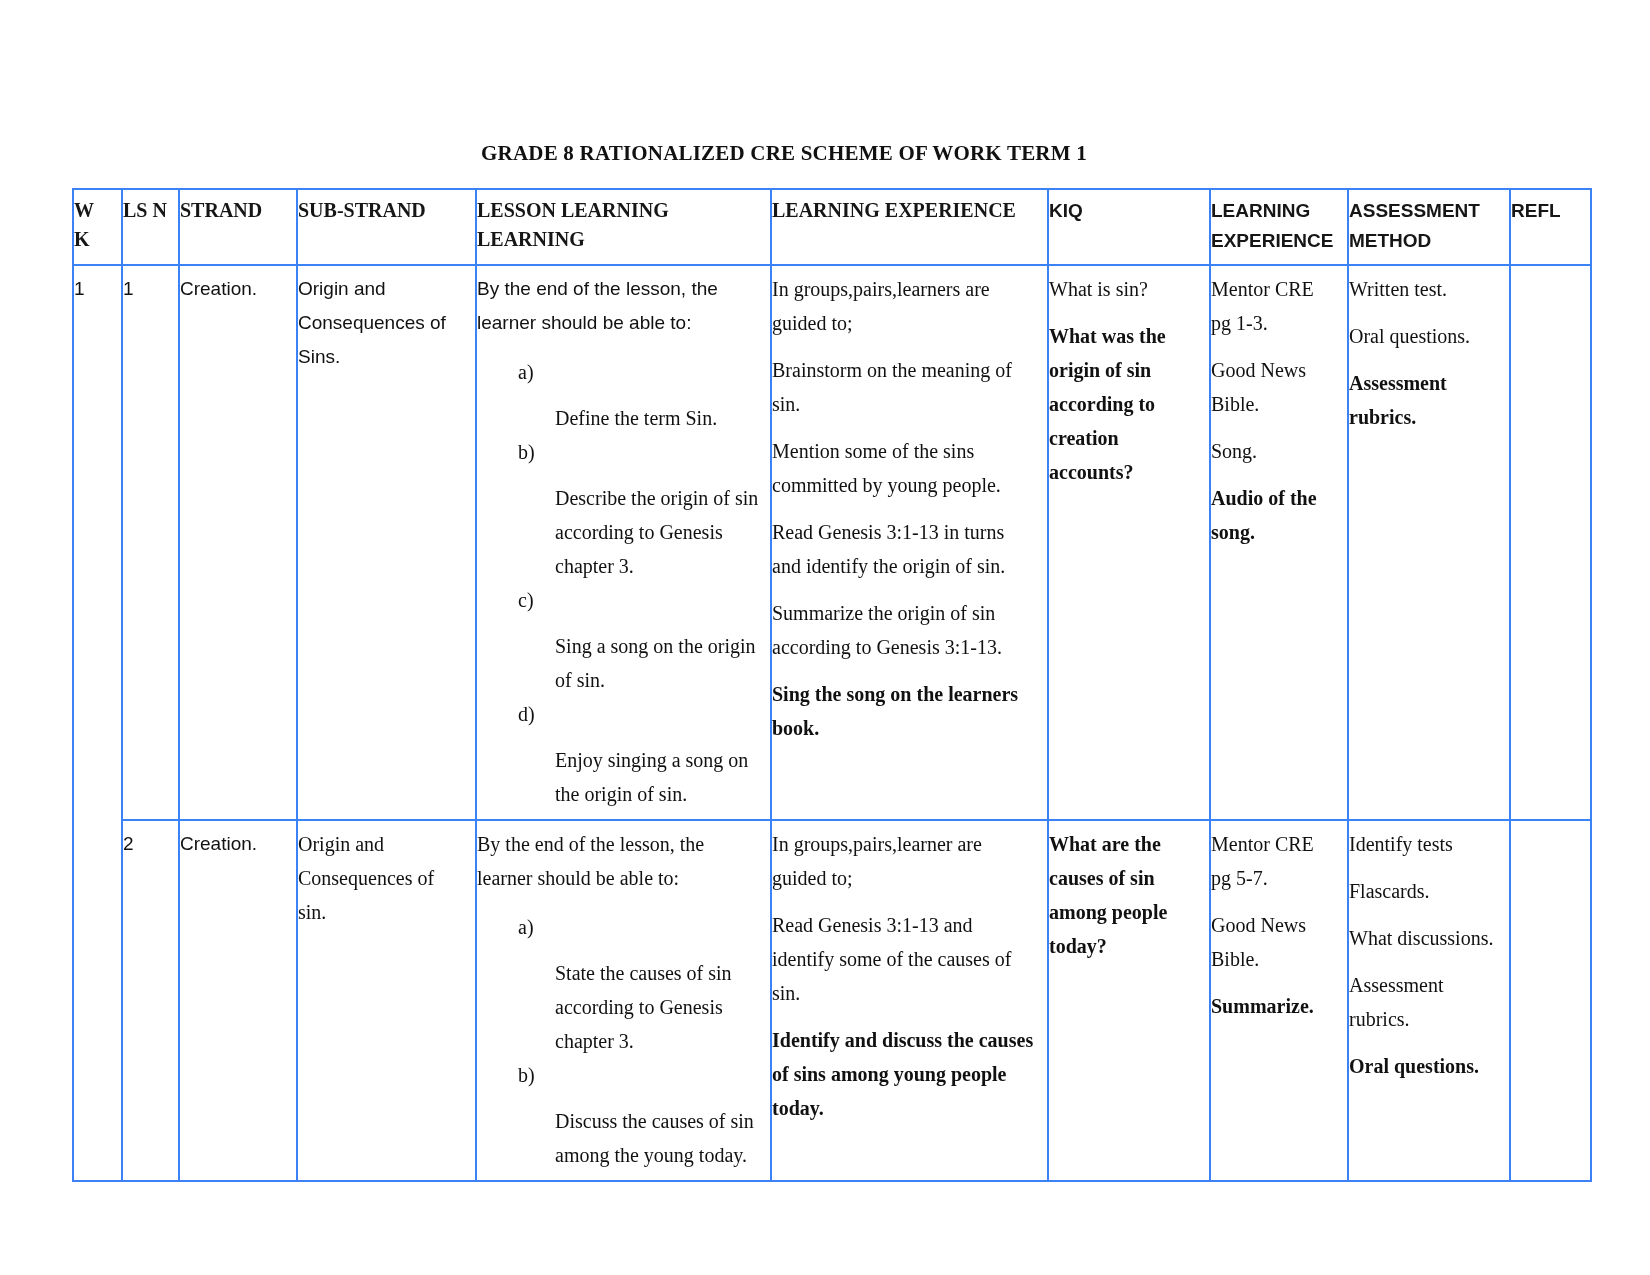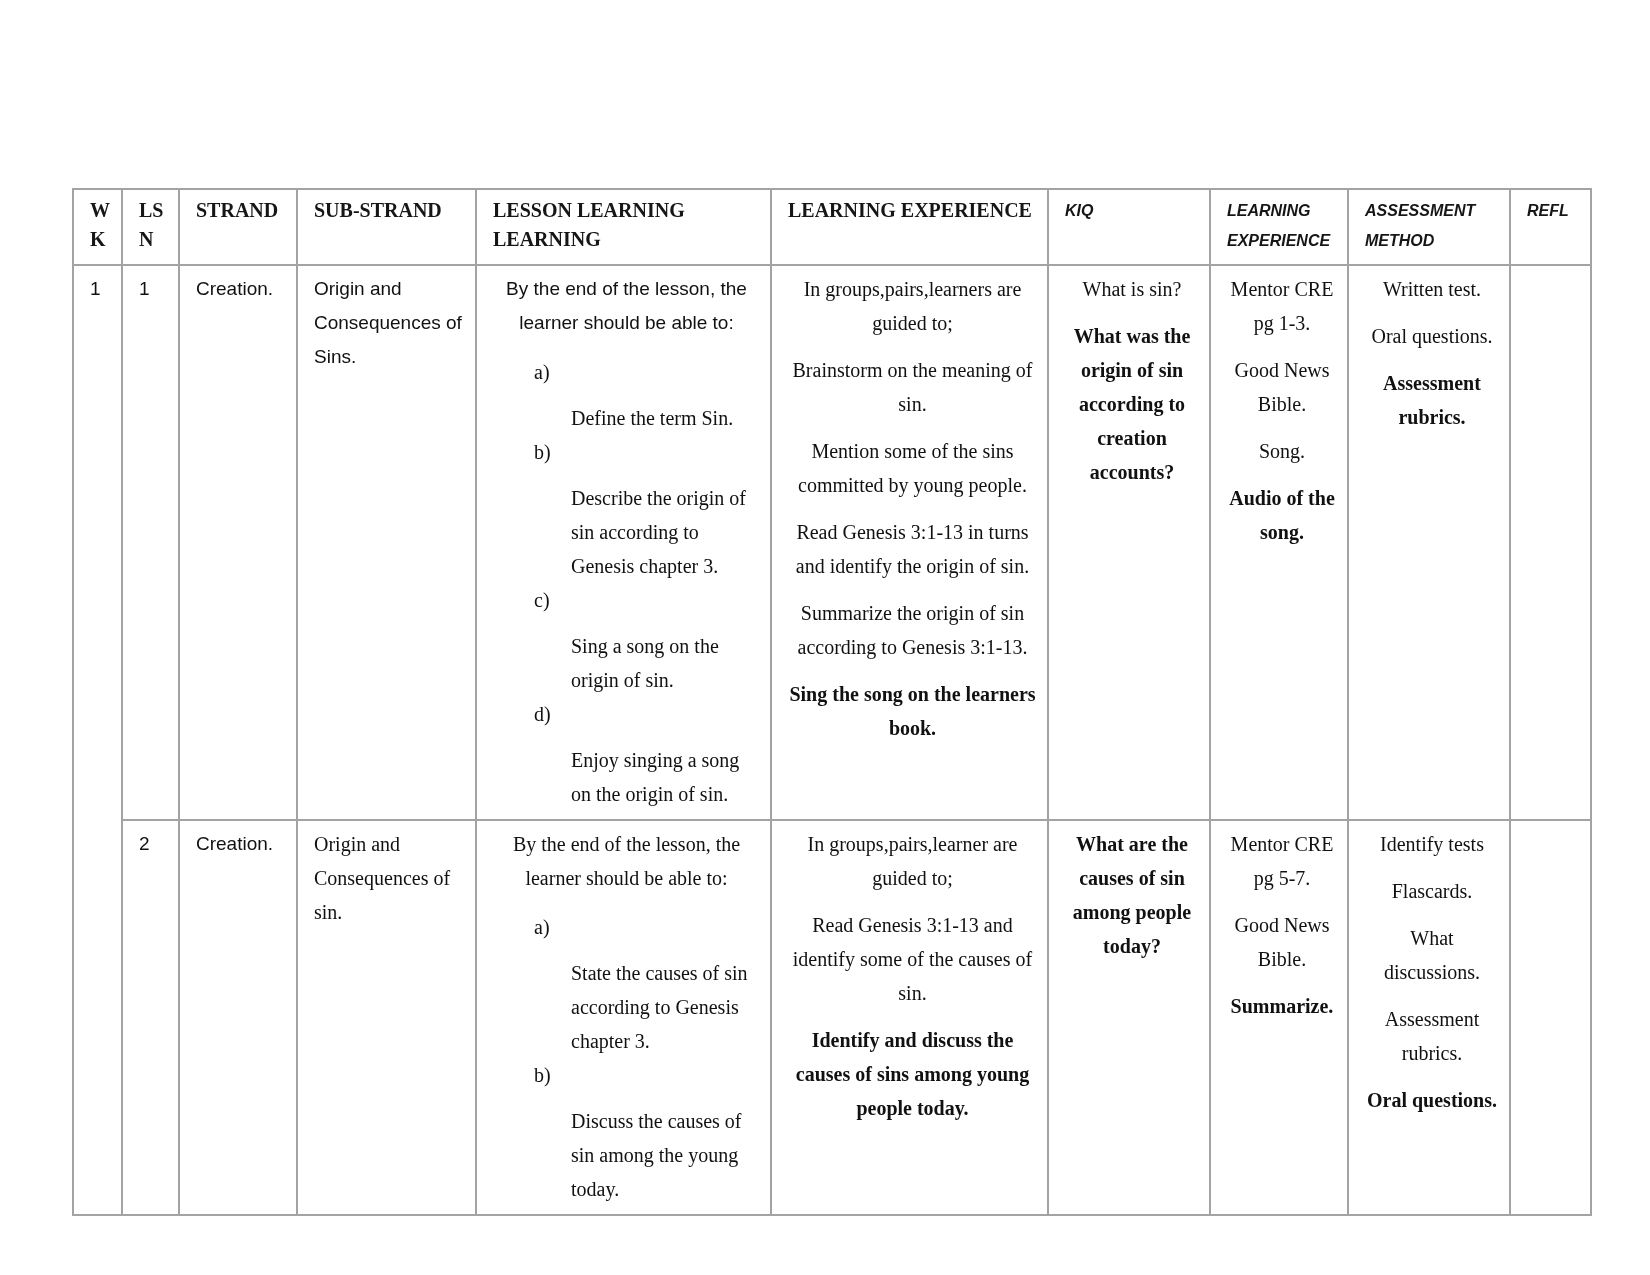--- a/index.html
+++ b/index.html
@@ -22,53 +22,54 @@
     color:#111111;
   }
   table.scheme {
     position:absolute;
     top:188px; left:72px;
     width:1518px;
     border-collapse:collapse;
     table-layout:fixed;
   }
   table.scheme th, table.scheme td {
-    border:2px solid #a3a3a3;
+    border:2px solid #3b82f6;
     vertical-align:top;
-    padding:6px 10px 8px 16px;
+    padding:6px 10px 8px 0;
     overflow:hidden;
   }
   
   thead th {
     height:56px;
     text-align:left;
     font-weight:bold;
     color:#161616;
   }
   .hdr-serif { font-family:"Liberation Serif", serif; font-size:20px; line-height:29px; }
-  .hdr-sans  { font-family:"Liberation Sans", sans-serif; font-size:16px; line-height:30px;font-style:italic; }
+  .hdr-sans  { font-family:"Liberation Sans", sans-serif; font-size:19px; line-height:30px; }
   
   tr.row-1 { height:497px; }
   tr.row-2 { height:358px; }
   .serif { font-family:"Liberation Serif", serif; font-size:20px; line-height:34px; }
   .sans  { font-family:"Liberation Sans", sans-serif; font-size:19px; line-height:34px; }
-  td p { margin:0 0 13px 0;text-align:center; }
+  td p { margin:0 0 13px 0; }
   td p:last-child { margin-bottom:0;font-weight:bold; }
   .intro { margin-bottom:15px; }
   
   .olist { padding-left:41px; }
   .oitem { display:flex; }
   .oitem .marker { flex:0 0 37px; }
   .oitem .otext  { flex:1 1 auto;margin-top:46px; }
 </style>
 </head>
 <body>
 
 <div class="page">
 
+  <h1 class="doc-title">GRADE 8 RATIONALIZED CRE SCHEME OF WORK TERM 1</h1>
 
   <table class="scheme">
     <colgroup>
       <col style="width:49px">
         <col style="width:57px">
         <col style="width:118px">
       <col style="width:179px">
         <col style="width:295px">
         <col style="width:277px">
       <col style="width:162px">

